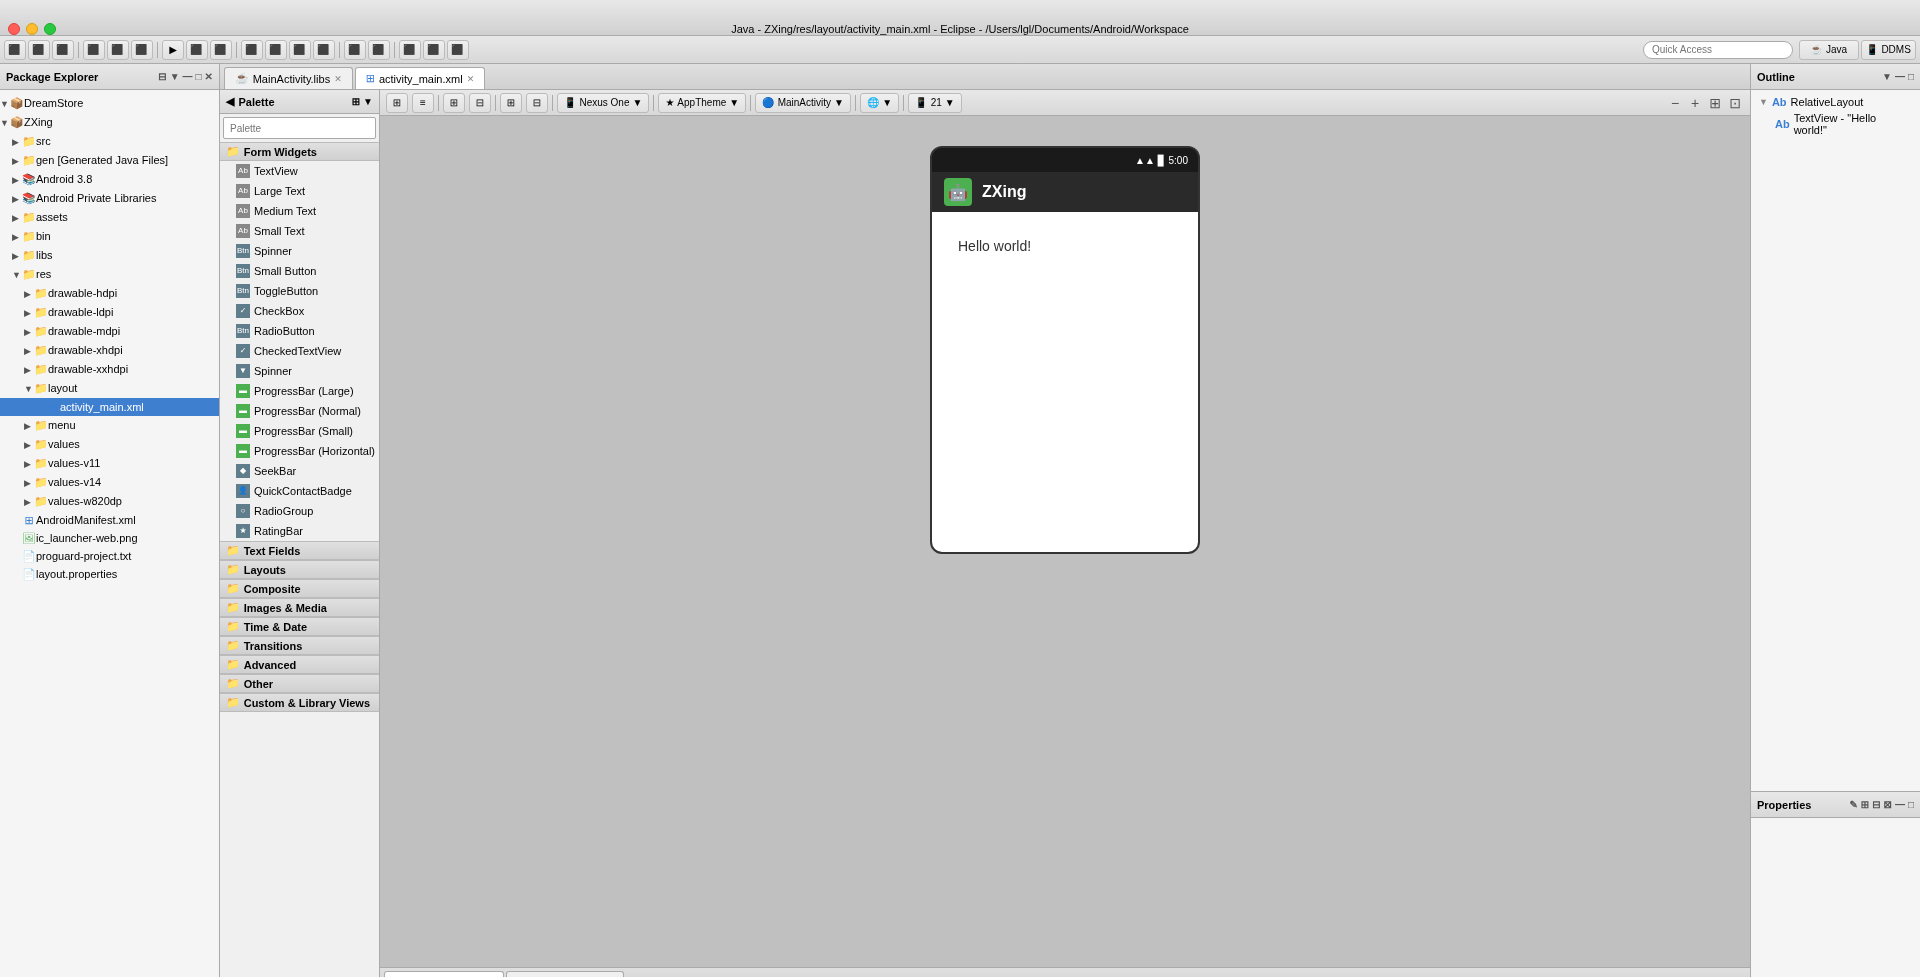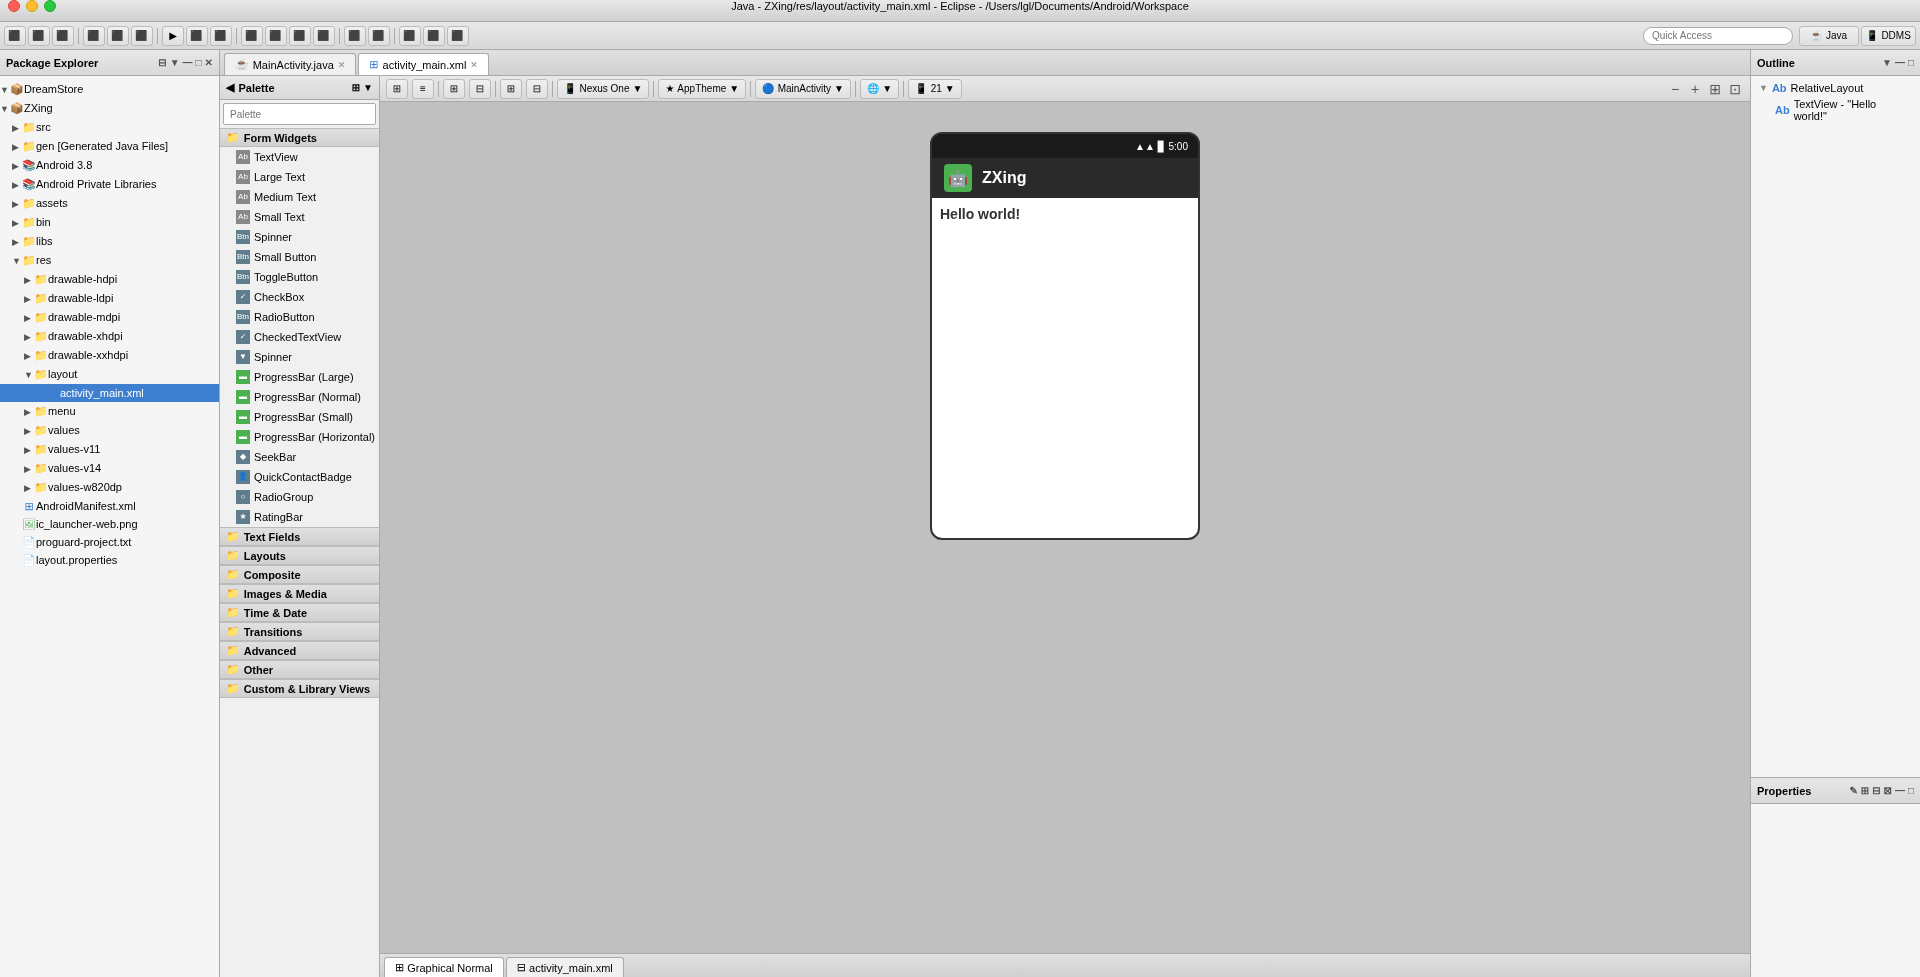--- a/index.html
+++ b/index.html
@@ -1,23 +1,23 @@
 <!DOCTYPE html>
 <html><head>
   <meta charset="utf-8">
   <style>
     * { margin: 0; padding: 0; box-sizing: border-box; }
     body { font-family: -apple-system, 'Helvetica Neue', Arial, sans-serif; font-size: 11px; background: #c8c8c8; overflow: hidden; width: 1920px; height: 977px; }
 
     
     #titlebar {
-      height: 22px;
+      height: 36px;
       background: linear-gradient(to bottom, #e8e8e8, #d0d0d0);
       display: flex;
-      align-items: flex-start;
+      align-items: flex-end;
       justify-content: center;
       border-bottom: 1px solid #aaa;
       position: relative;
     }
     .traffic-lights {
       position: absolute;
       left: 8px;
       display: flex;
       gap: 6px;
     }
@@ -276,22 +276,21 @@
       width: 28px; height: 28px;
       background: #4caf50;
       border-radius: 4px;
       display: flex; align-items: center; justify-content: center;
       font-size: 14px;
     }
     #app-title { color: white; font-size: 16px; font-weight: bold; }
     #phone-content {
       background: white;
       min-height: 340px;
-      padding: 8px;
-      font-weight: bold;
+      padding: 26px;
     }
     #hello-text { font-size: 14px; color: #333; }
 
     
     #bottom-tabs {
       height: 24px;
       background: linear-gradient(to bottom, #e0e0e0, #d0d0d0);
       border-top: 1px solid #aaa;
       display: flex;
       align-items: flex-end;
@@ -468,21 +467,21 @@
         <div class="tree-item"><span class="tree-indent" style="width:12px; display:inline-block;"></span><span class="tree-indent" style="width:10px; display:inline-block;"></span><span class="tree-icon" style="color:#888;">📄</span><span>proguard-project.txt</span></div>
         <div class="tree-item"><span class="tree-indent" style="width:12px; display:inline-block;"></span><span class="tree-indent" style="width:10px; display:inline-block;"></span><span class="tree-icon" style="color:#888;">📄</span><span>layout.properties</span></div>
       </div>
   </div>
 
   <div id="center-area">
 
     <div id="editor-tabs">
       <div class="editor-tab">
         <span style="color:#e8a800;">☕</span>
-        <span>MainActivity.java</span>
+        <span>MainActivity.libs</span>
         <span class="tab-close">✕</span>
       </div>
       <div class="editor-tab active">
         <span style="color:#3a7fd5;">⊞</span>
         <span>activity_main.xml</span>
         <span class="tab-close">✕</span>
       </div>
     </div>
 
     <div id="editor-content">

